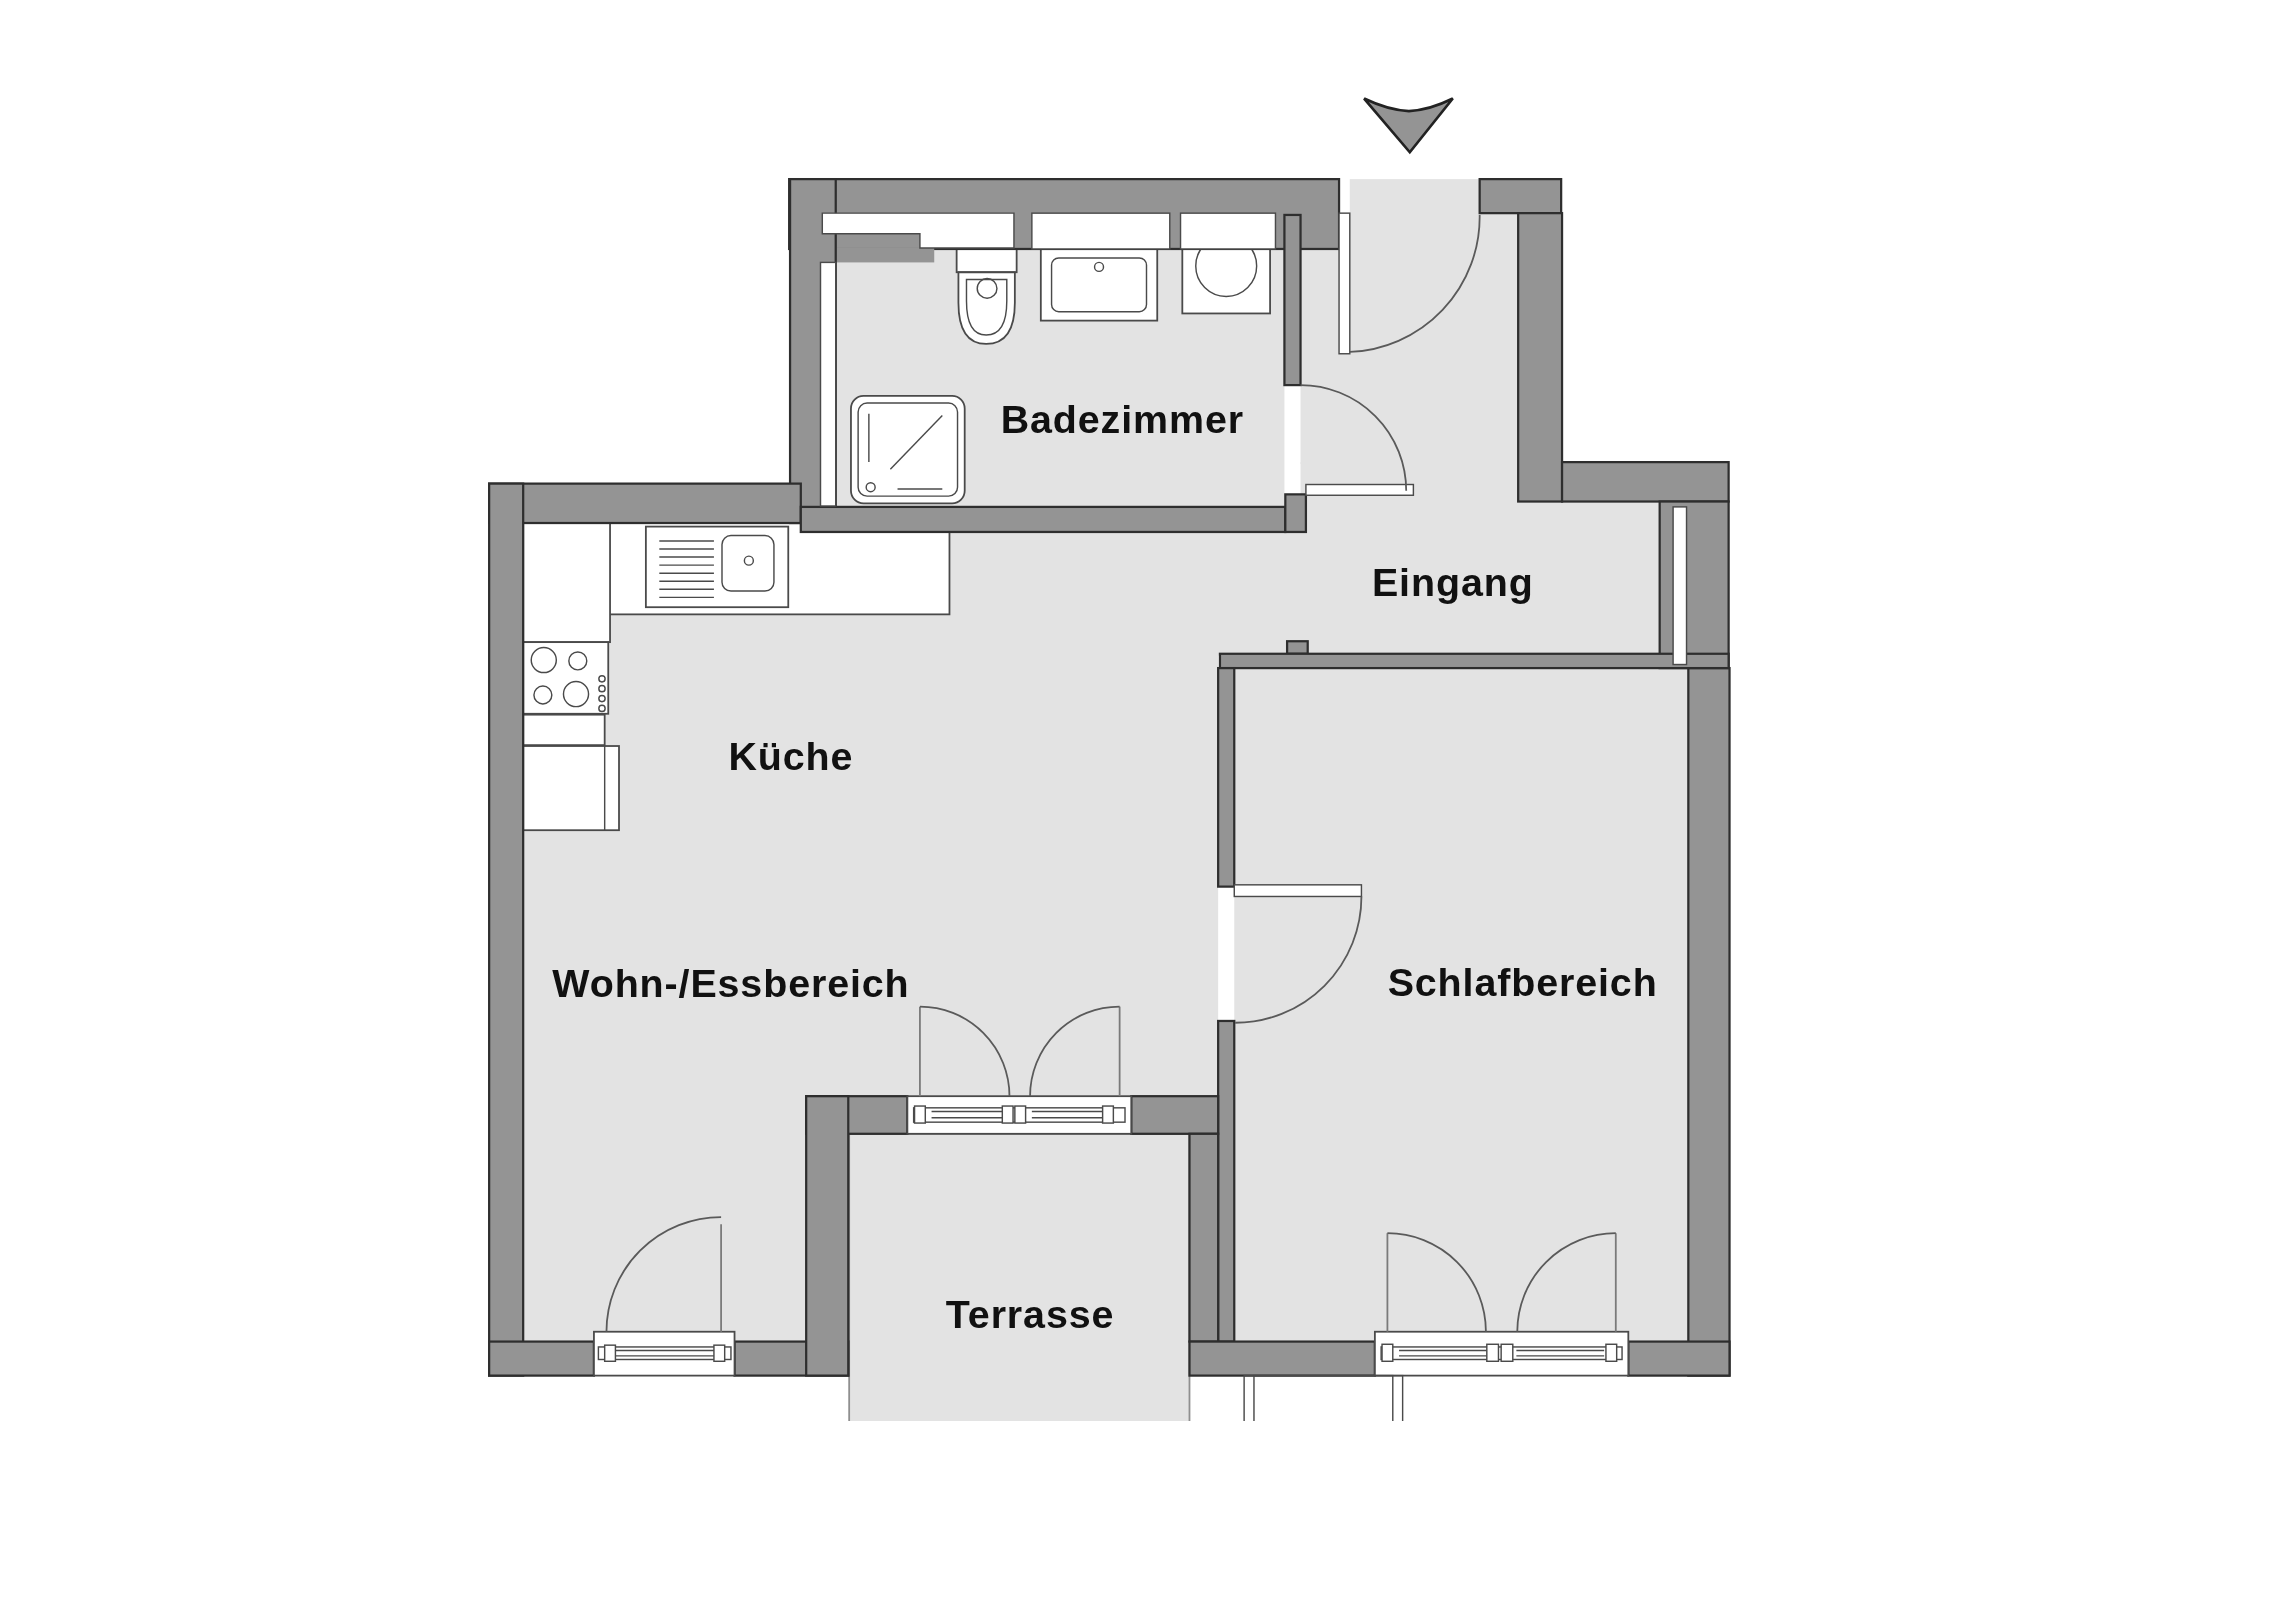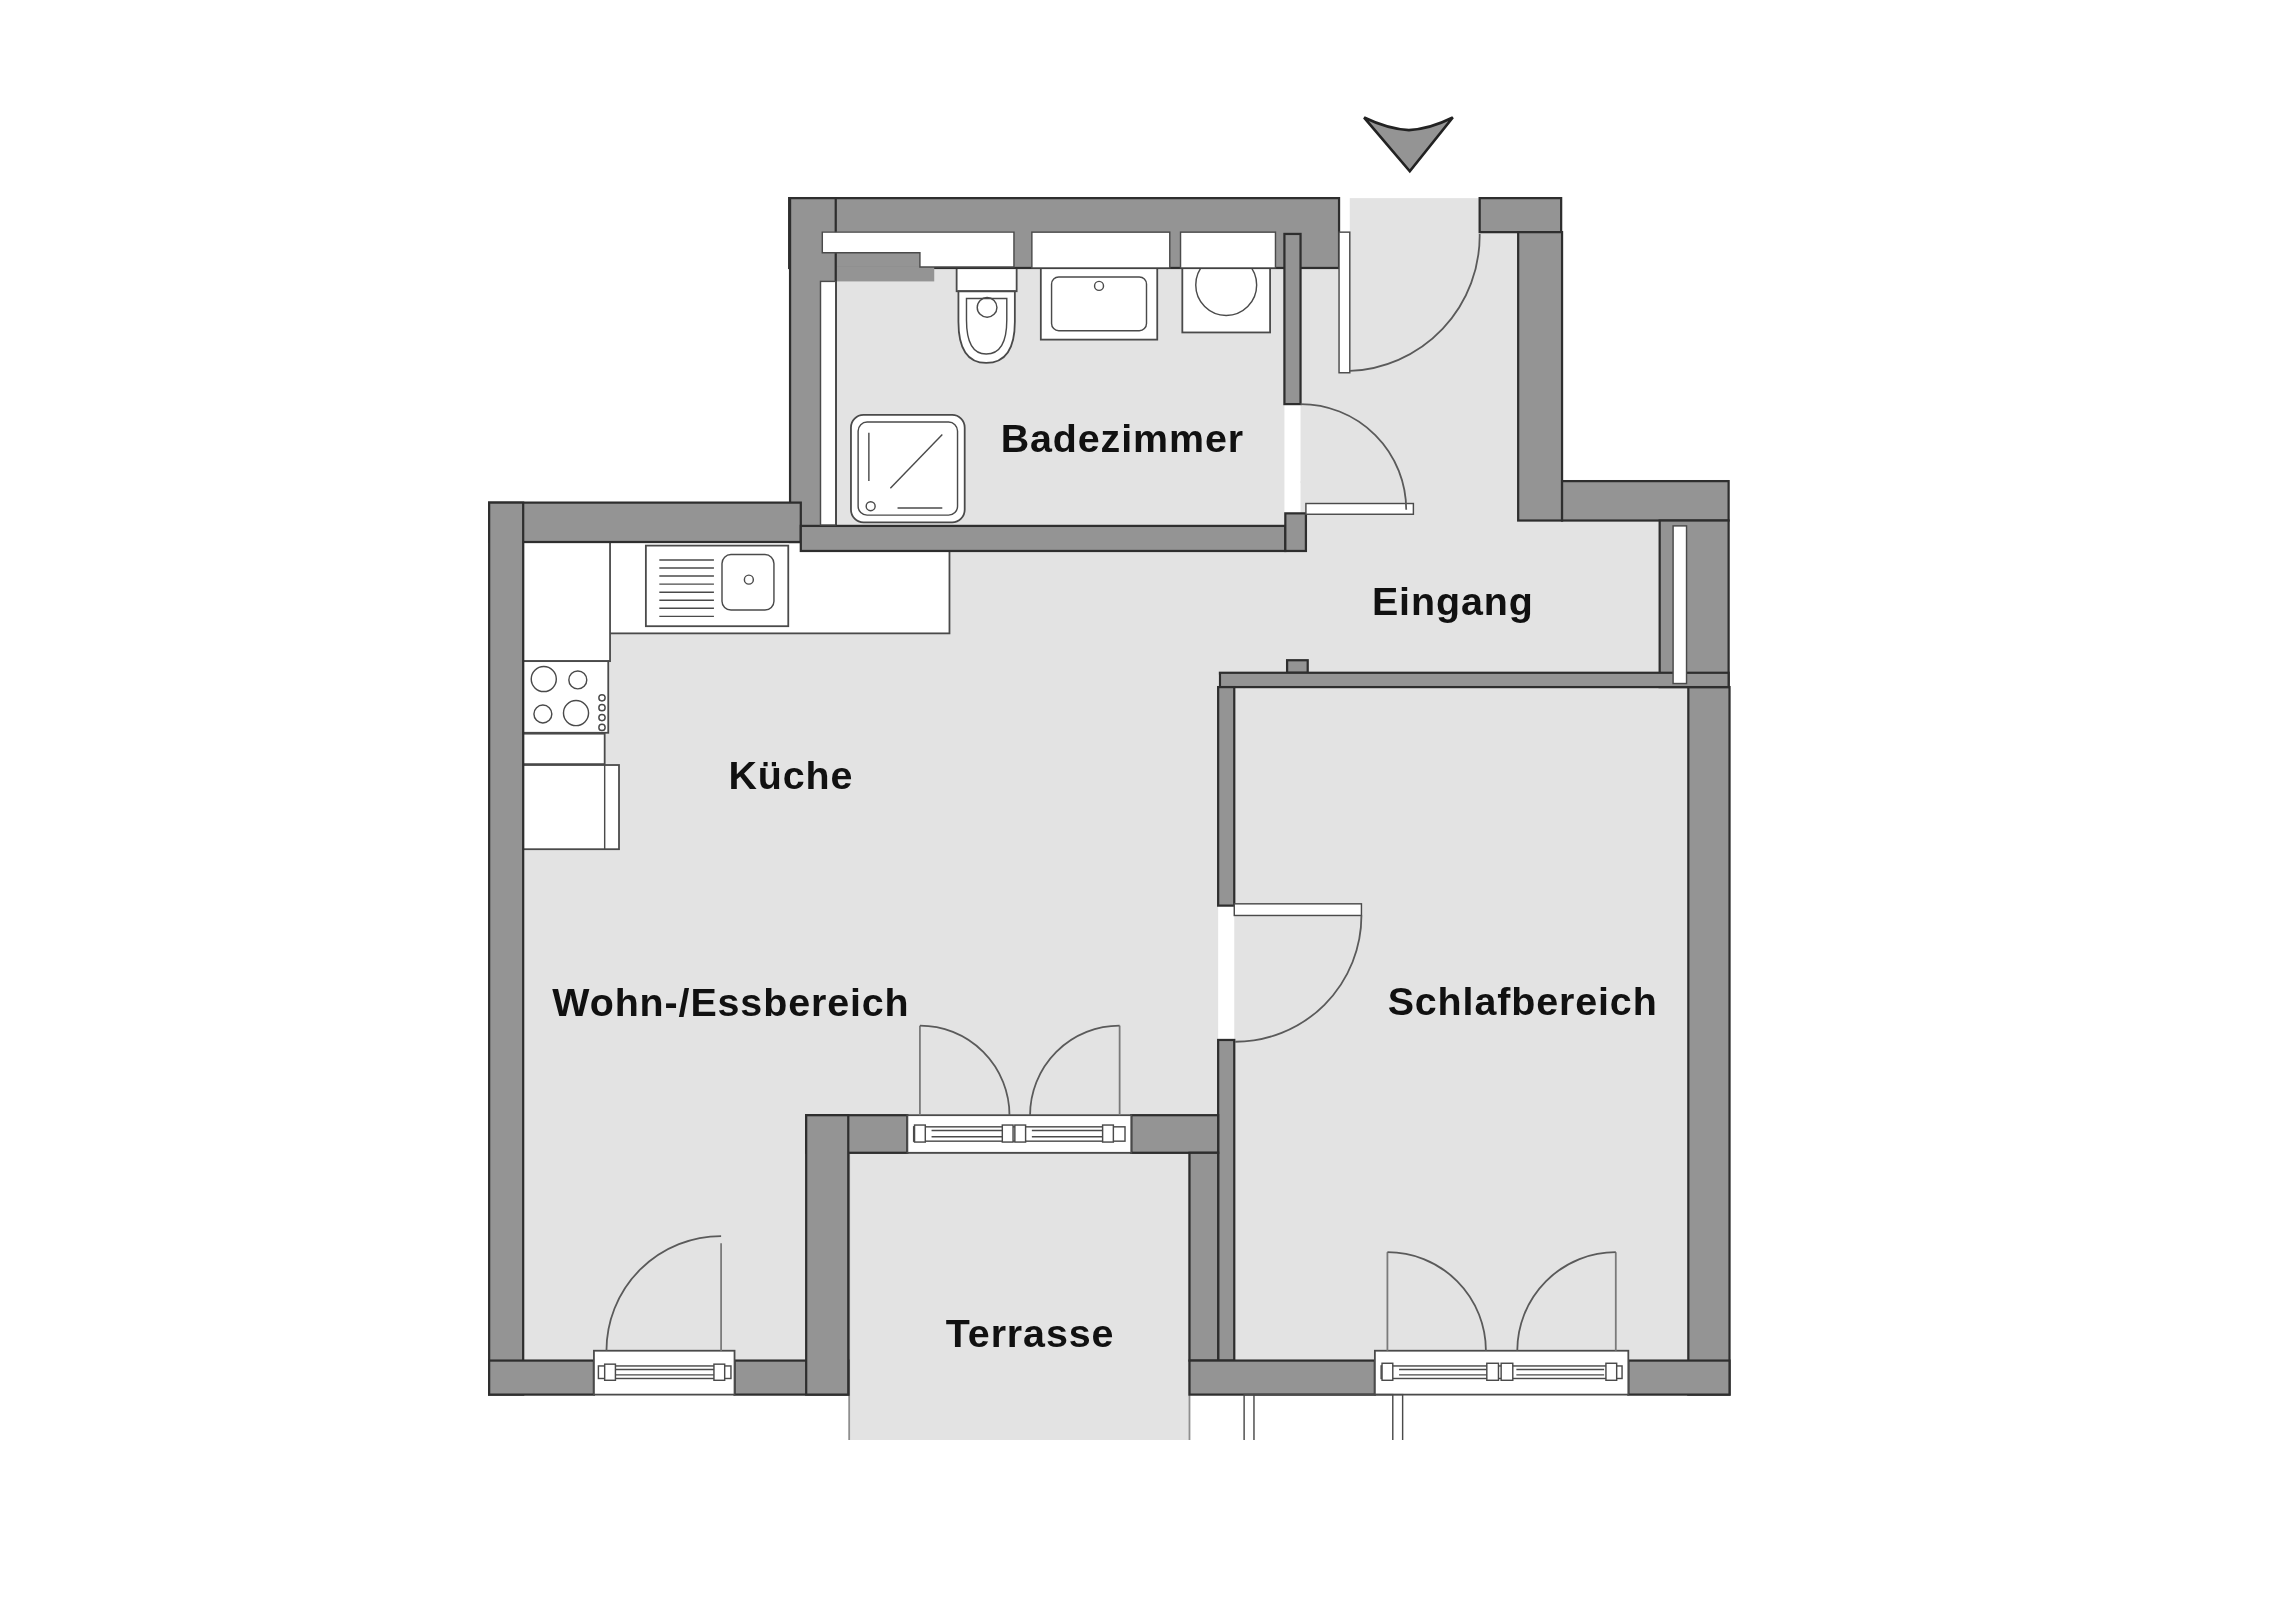--- a/index.html
+++ b/index.html
@@ -1,16 +1,16 @@
 <!DOCTYPE html>
 <html style="--wall: #949494; --floor: #e3e3e3; --outline: #2e2e2e; --fxline: #4a4a4a; --labelcolor: #111111; --bg: #ffffff;font-size:14.3px"><head>
 <meta charset="utf-8">
 <style>
   html, body { margin: 0; padding: 0; background: #ffffff; }
-  .stage { width: 2293px; height: 1421px; position: relative; background: var(--bg, #ffffff); margin-top: 19px; }
+  .stage { width: 2293px; height: 1421px; position: relative; background: var(--bg, #ffffff); }
   svg { display: block; }
   .floor   { fill: var(--floor, #e3e3e3); stroke: none; }
   .terrace { fill: var(--floor, #e3e3e3); stroke: #8f8f8f; stroke-width: 2; }
   .wall    { fill: var(--wall, #949494); stroke: var(--outline, #2e2e2e); stroke-width: 2.5; }
   .wallplain { fill: var(--wall, #949494); stroke: none; }
   .fx      { fill: #ffffff; stroke: var(--fxline, #4a4a4a); stroke-width: 2; }
   .fxthin  { fill: #ffffff; stroke: var(--fxline, #4a4a4a); stroke-width: 1.6; }
   .lnthin  { fill: none; stroke: var(--fxline, #4a4a4a); stroke-width: 1.6; }
   .arc     { fill: none; stroke: #5a5a5a; stroke-width: 2; }
   .leaf    { fill: none; stroke: #7a7a7a; stroke-width: 2; }

